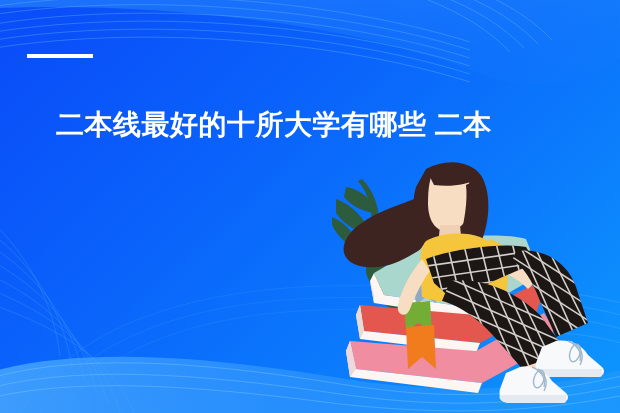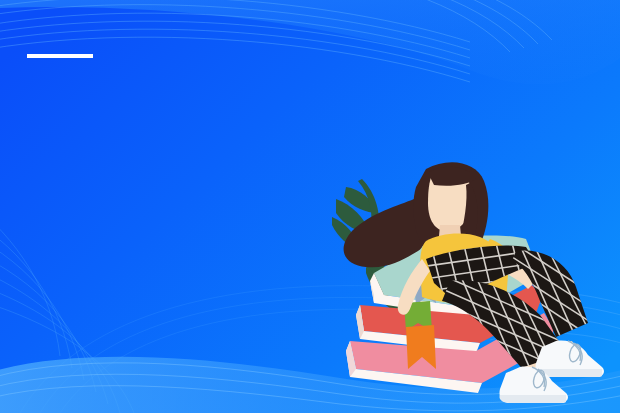--- a/index.html
+++ b/index.html
@@ -100,20 +100,21 @@
         <path d="M470,300 C520,286 570,290 625,304"></path>
         <path d="M470,312 C522,298 572,302 625,316"></path>
         <path d="M480,326 C528,312 578,316 625,330"></path>
         <path d="M490,340 C534,328 582,332 625,344"></path>
       </g>
     </g>
   </svg>
 
   <div class="accent-bar"></div>
 
+  <div class="title">二本线最好的十所大学有哪些 二本</div>
 
   <svg class="illus" viewBox="0 0 290 258">
     <defs>
       <clipPath id="pantsClipA">
         <path d="M96,104 C128,92 176,88 196,92 L206,108 C182,118 150,130 126,148 L104,128 Z"></path>
       </clipPath>
       <clipPath id="pantsClipB">
         <path d="M120,126 C150,122 186,136 210,160 L236,196 L196,218 L168,186 C150,164 128,150 112,146 Z"></path>
       </clipPath>
       <clipPath id="pantsClipC">

